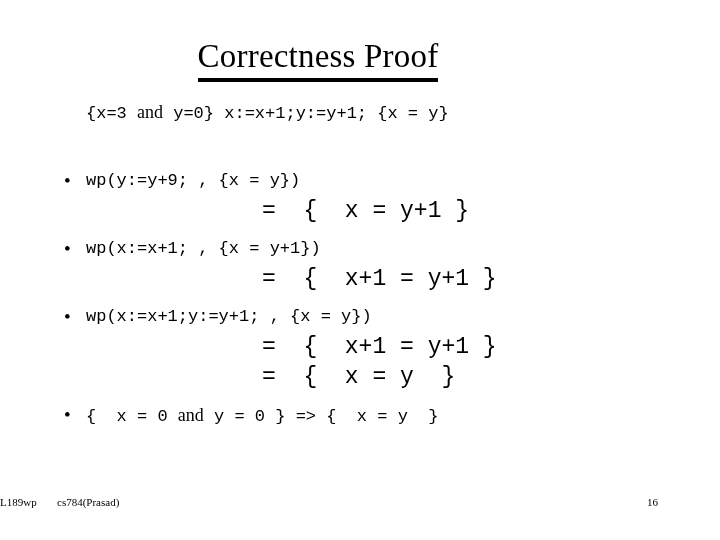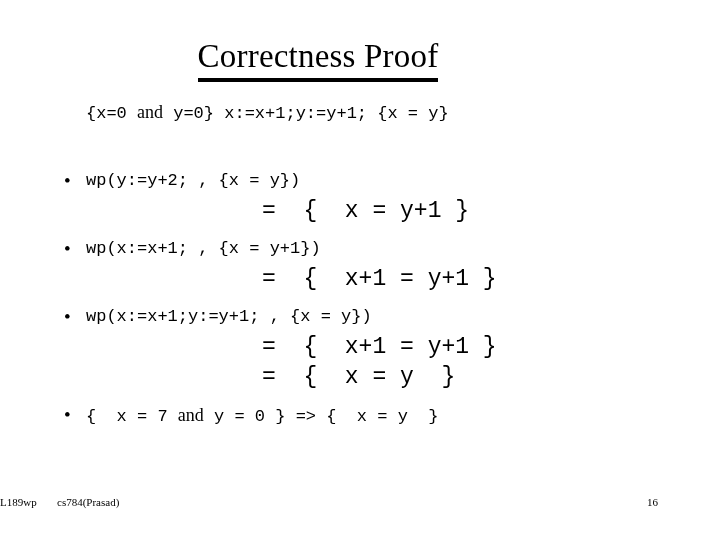--- a/index.html
+++ b/index.html
@@ -135,28 +135,28 @@
 </style>
 </head>
 <body>
 
 <div class="slide">
 
   <div class="title-wrap">
     <span class="slide-title">Correctness Proof</span>
   </div>
 
-  <div class="triple-line"><span>{x=0 </span><span class="kw-and">and</span><span> y=0} x:=x+1;y:=y+1; {x = y}</span></div>
+  <div class="triple-line"><span>{x=3 </span><span class="kw-and">and</span><span> y=0} x:=x+1;y:=y+1; {x = y}</span></div>
 
   <div class="bullets">
 
     <div class="bullet-item">
       <div class="bullet-row">
         <span class="bullet-marker">•</span>
-        <span class="bullet-text">wp(y:=y+2; , {x = y})</span>
+        <span class="bullet-text">wp(y:=y+9; , {x = y})</span>
       </div>
       <span class="cont-line cont-indent">=  {  x = y+1 }</span>
     </div>
 
     <div class="bullet-item">
       <div class="bullet-row">
         <span class="bullet-marker">•</span>
         <span class="bullet-text">wp(x:=x+1; , {x = y+1})</span>
       </div>
       <span class="cont-line cont-indent">=  {  x+1 = y+1 }</span>
@@ -167,21 +167,21 @@
         <span class="bullet-marker">•</span>
         <span class="bullet-text">wp(x:=x+1;y:=y+1; , {x = y})</span>
       </div>
       <span class="cont-line cont-indent">=  {  x+1 = y+1 }</span>
       <span class="cont-line cont-indent">=  {  x = y  }</span>
     </div>
 
     <div class="bullet-item">
       <div class="bullet-row">
         <span class="bullet-marker">•</span>
-        <span class="bullet-text"><span>{  x = 7 </span><span class="kw-and">and</span><span> y = 0 } =&gt; {  x = y  }</span></span>
+        <span class="bullet-text"><span>{  x = 0 </span><span class="kw-and">and</span><span> y = 0 } =&gt; {  x = y  }</span></span>
       </div>
     </div>
 
   </div>
 
   <div class="footer">
     <span class="footer-left">cs784(Prasad)</span>
     <span class="footer-center">L189wp</span>
     <span class="footer-right">16</span>
   </div>

